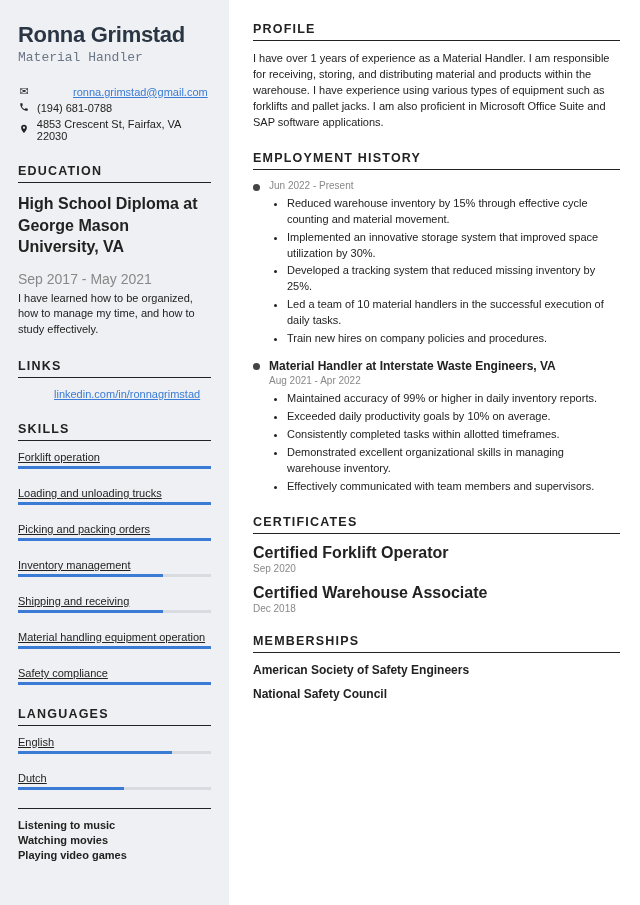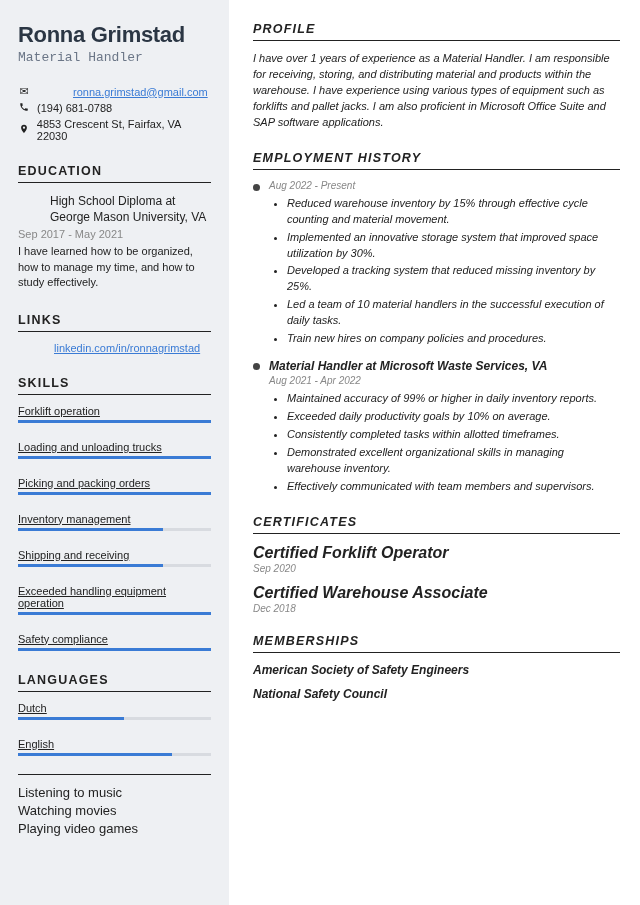--- a/index.html
+++ b/index.html
@@ -17,21 +17,20 @@
   }
   .sidebar {
     width: 229px;
     background: #eef0f3;
     padding: 22px 18px 20px 18px;
   }
   .main {
     flex: 1;
     background: #fff;
     padding: 22px 20px 36px 24px;
-    font-style: italic;
   }
   .name {
     font-size: 22px;
     font-weight: 700;
     color: #2b3644;
     letter-spacing: -0.3px;
   }
   .title {
     font-size: 13px;
     color: #6b7687;
@@ -63,29 +62,28 @@
     margin-top: 22px;
     margin-bottom: 4px;
     color: #222;
   }
   .sec-rule {
     border: none;
     border-top: 1px solid #222;
     margin-bottom: 10px;
   }
   .edu-title {
-    font-size: 12px;
-    font-weight: 400;
+    font-size: 16px;
+    font-weight: 700;
     line-height: 1.35;
-    margin-left: 32px;
   }
   .date-range {
-    font-size: 11px;
+    font-size: 14px;
     color: #888;
-    margin-top: 3px;
+    margin-top: 13px;
     margin-bottom: 4px;
   }
   .edu-desc {
     font-size: 11px;
     line-height: 1.4;
   }
   .skill-item {
     margin-bottom: 18px;
     text-decoration: underline;
   }
@@ -96,22 +94,23 @@
   .skill-bar-bg {
     width: 100%;
     height: 3px;
     background: #d8dbe0;
   }
   .skill-bar-fill {
     height: 3px;
     background: #3a7bd5;
   }
   .hobby-item {
-    font-size: 13px;
+    font-size: 11px;
     margin-bottom: 3px;
+    font-weight: bold;
   }
   
   .main .sec-title { margin-top: 0; }
   .main .sec-title.later { margin-top: 20px; }
   .profile-text {
     font-size: 11px;
     line-height: 1.45;
   }
   .job {
     position: relative;
@@ -232,46 +231,46 @@
             <div class="skill-bar-fill" style="width: 75%;"></div>
           </div>
         </div>
         <div class="skill-item">
           <div class="skill-label">Shipping and receiving</div>
           <div class="skill-bar-bg">
             <div class="skill-bar-fill" style="width: 75%;"></div>
           </div>
         </div>
         <div class="skill-item">
-          <div class="skill-label">Exceeded handling equipment operation</div>
+          <div class="skill-label">Material handling equipment operation</div>
           <div class="skill-bar-bg">
             <div class="skill-bar-fill" style="width: 100%;"></div>
           </div>
         </div>
         <div class="skill-item">
           <div class="skill-label">Safety compliance</div>
           <div class="skill-bar-bg">
             <div class="skill-bar-fill" style="width: 100%;"></div>
           </div>
         </div>
       </div>
 
     <div class="sec-title">LANGUAGES</div>
     <hr class="sec-rule">
     <div id="languages-list">
         <div class="skill-item">
+          <div class="skill-label">English</div>
+          <div class="skill-bar-bg">
+            <div class="skill-bar-fill" style="width: 80%;"></div>
+          </div>
+        </div>
+        <div class="skill-item">
           <div class="skill-label">Dutch</div>
           <div class="skill-bar-bg">
             <div class="skill-bar-fill" style="width: 55%;"></div>
-          </div>
-        </div>
-        <div class="skill-item">
-          <div class="skill-label">English</div>
-          <div class="skill-bar-bg">
-            <div class="skill-bar-fill" style="width: 80%;"></div>
           </div>
         </div>
       </div>
 
     <hr class="sec-rule">
     <div id="hobbies-list">
         <div class="hobby-item">Listening to music</div>
         <div class="hobby-item">Watching movies</div>
         <div class="hobby-item">Playing video games</div>
       </div>
@@ -279,31 +278,31 @@
 
   <main class="main">
     <div class="sec-title">PROFILE</div>
     <hr class="sec-rule">
     <div class="profile-text">I have over 1 years of experience as a Material Handler. I am responsible for receiving, storing, and distributing material and products within the warehouse. I have experience using various types of equipment such as forklifts and pallet jacks. I am also proficient in Microsoft Office Suite and SAP software applications.</div>
 
     <div class="sec-title later">EMPLOYMENT HISTORY</div>
     <hr class="sec-rule">
     <div id="jobs-list">
         <div class="job">
-          <div class="job-dates">Aug 2022 - Present</div>
+          <div class="job-dates">Jun 2022 - Present</div>
           <ul>
             <li>Reduced warehouse inventory by 15% through effective cycle counting and material movement.</li>
             <li>Implemented an innovative storage system that improved space utilization by 30%.</li>
             <li>Developed a tracking system that reduced missing inventory by 25%.</li>
             <li>Led a team of 10 material handlers in the successful execution of daily tasks.</li>
             <li>Train new hires on company policies and procedures.</li>
           </ul>
         </div>
         <div class="job">
-          <div class="job-title">Material Handler at Microsoft Waste Services, VA</div>
+          <div class="job-title">Material Handler at Interstate Waste Engineers, VA</div>
           <div class="job-dates">Aug 2021 - Apr 2022</div>
           <ul>
             <li>Maintained accuracy of 99% or higher in daily inventory reports.</li>
             <li>Exceeded daily productivity goals by 10% on average.</li>
             <li>Consistently completed tasks within allotted timeframes.</li>
             <li>Demonstrated excellent organizational skills in managing warehouse inventory.</li>
             <li>Effectively communicated with team members and supervisors.</li>
           </ul>
         </div>
       </div>

